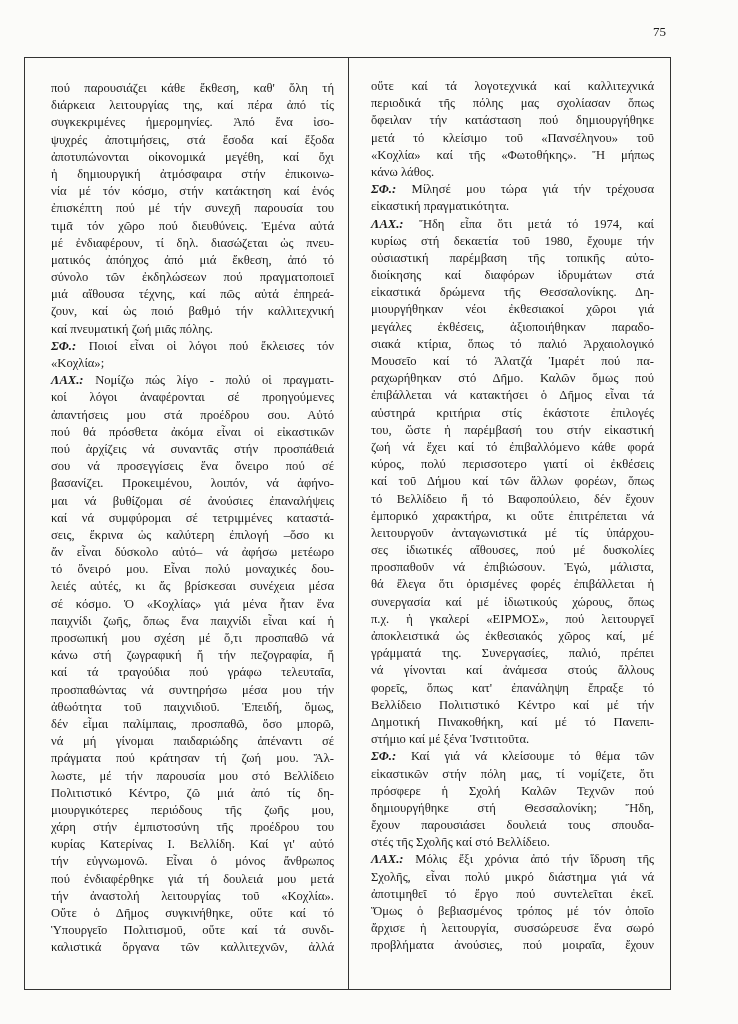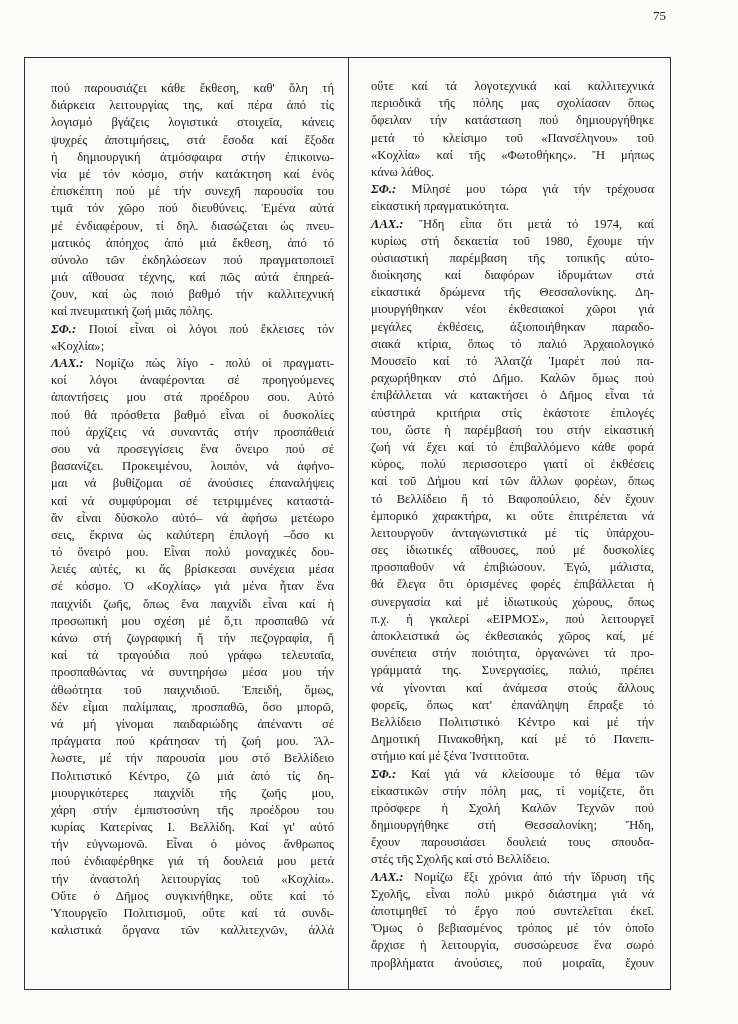--- a/index.html
+++ b/index.html
@@ -1,21 +1,21 @@
 <!DOCTYPE html>
 <html><head>
 <meta charset="utf-8">
 <style>
   html, body { margin: 0; padding: 0; }
   body {
     width: 738px; height: 1024px; background: #fbfbf9; position: relative; overflow: hidden;
     font-family: "DejaVu Serif", "Liberation Serif", serif; color: #1a1a1a;
   }
   .page-number {
-    position: absolute; top: 8px; left: 653px; font-size: 13px;
+    position: absolute; top: 24px; left: 653px; font-size: 13px;
     font-family: "Liberation Serif", serif;
   }
   .frame {
     position: absolute; left: 24px; top: 57px; width: 647px; height: 933px;
     border: 1.5px solid #333; box-sizing: border-box; display: flex;
   }
   .col { box-sizing: border-box; height: 100%; overflow: hidden; }
   .col-left { width: 324px; border-right: 1.5px solid #333; padding: 22px 14px 0 26px; }
   .col-right { flex: 1; padding: 20px 16px 0 22px; }
   .line {
@@ -27,60 +27,61 @@
 </style>
 </head>
 <body>
 
 <div class="page-number">75</div>
 
 <div class="frame">
   <div class="col col-left">
       <div class="line"><span>πού παρουσιάζει κάθε ἔκθεση, καθ' ὅλη τή</span></div>
       <div class="line"><span>διάρκεια λειτουργίας της, καί πέρα ἀπό τίς</span></div>
-      <div class="line"><span>λογισμό βγάζεις λογιστικά στοιχεῖα, κάνεις</span></div>
+      <div class="line"><span>συγκεκριμένες ἡμερομηνίες. Ἀπό ἕνα ἰσο-</span></div>
       <div class="line"><span>ψυχρές ἀποτιμήσεις, στά ἔσοδα καί ἔξοδα</span></div>
+      <div class="line"><span>ἀποτυπώνονται οἰκονομικά μεγέθη, καί ὄχι</span></div>
       <div class="line"><span>ἡ δημιουργική ἀτμόσφαιρα στήν ἐπικοινω-</span></div>
       <div class="line"><span>νία μέ τόν κόσμο, στήν κατάκτηση καί ἑνός</span></div>
       <div class="line"><span>ἐπισκέπτη πού μέ τήν συνεχῆ παρουσία του</span></div>
       <div class="line"><span>τιμᾶ τόν χῶρο πού διευθύνεις. Ἐμένα αὐτά</span></div>
       <div class="line"><span>μέ ἐνδιαφέρουν, τί δηλ. διασώζεται ὡς πνευ-</span></div>
       <div class="line"><span>ματικός ἀπόηχος ἀπό μιά ἔκθεση, ἀπό τό</span></div>
       <div class="line"><span>σύνολο τῶν ἐκδηλώσεων πού πραγματοποιεῖ</span></div>
       <div class="line"><span>μιά αἴθουσα τέχνης, καί πῶς αὐτά ἐπηρεά-</span></div>
       <div class="line"><span>ζουν, καί ὡς ποιό βαθμό τήν καλλιτεχνική</span></div>
       <div class="line last"><span>καί πνευματική ζωή μιᾶς πόλης.</span></div>
       <div class="line"><span class="spk">ΣΦ.:</span><span> Ποιοί εἶναι οἱ λόγοι πού ἔκλεισες τόν</span></div>
       <div class="line last"><span>«Κοχλία»;</span></div>
       <div class="line"><span class="spk">ΛΑΧ.:</span><span> Νομίζω πώς λίγο - πολύ οἱ πραγματι-</span></div>
       <div class="line"><span>κοί λόγοι ἀναφέρονται σέ προηγούμενες</span></div>
       <div class="line"><span>ἀπαντήσεις μου στά προέδρου σου. Αὐτό</span></div>
-      <div class="line"><span>πού θά πρόσθετα βαθμό εἶναι οἱ δυσκολίες</span></div>
+      <div class="line"><span>πού θά πρόσθετα ἀκόμα εἶναι οἱ εἰκαστικῶν</span></div>
       <div class="line"><span>πού ἀρχίζεις νά συναντᾶς στήν προσπάθειά</span></div>
       <div class="line"><span>σου νά προσεγγίσεις ἕνα ὄνειρο πού σέ</span></div>
       <div class="line"><span>βασανίζει. Προκειμένου, λοιπόν, νά ἀφήνο-</span></div>
       <div class="line"><span>μαι νά βυθίζομαι σέ ἀνούσιες ἐπαναλήψεις</span></div>
       <div class="line"><span>καί νά συμφύρομαι σέ τετριμμένες καταστά-</span></div>
+      <div class="line"><span>σεις, ἔκρινα ὡς καλύτερη ἐπιλογή –ὅσο κι</span></div>
       <div class="line"><span>ἄν εἶναι δύσκολο αὐτό– νά ἀφήσω μετέωρο</span></div>
-      <div class="line"><span>σεις, ἔκρινα ὡς καλύτερη ἐπιλογή –ὅσο κι</span></div>
       <div class="line"><span>τό ὄνειρό μου. Εἶναι πολύ μοναχικές δου-</span></div>
       <div class="line"><span>λειές αὐτές, κι ἄς βρίσκεσαι συνέχεια μέσα</span></div>
       <div class="line"><span>σέ κόσμο. Ὁ «Κοχλίας» γιά μένα ἦταν ἕνα</span></div>
       <div class="line"><span>παιχνίδι ζωῆς, ὅπως ἕνα παιχνίδι εἶναι καί ἡ</span></div>
       <div class="line"><span>προσωπική μου σχέση μέ ὅ,τι προσπαθῶ νά</span></div>
       <div class="line"><span>κάνω στή ζωγραφική ἤ τήν πεζογραφία, ἤ</span></div>
       <div class="line"><span>καί τά τραγούδια πού γράφω τελευταῖα,</span></div>
       <div class="line"><span>προσπαθώντας νά συντηρήσω μέσα μου τήν</span></div>
       <div class="line"><span>ἀθωότητα τοῦ παιχνιδιοῦ. Ἐπειδή, ὅμως,</span></div>
       <div class="line"><span>δέν εἶμαι παλίμπαις, προσπαθῶ, ὅσο μπορῶ,</span></div>
       <div class="line"><span>νά μή γίνομαι παιδαριώδης ἀπέναντι σέ</span></div>
       <div class="line"><span>πράγματα πού κράτησαν τή ζωή μου. Ἄλ-</span></div>
       <div class="line"><span>λωστε, μέ τήν παρουσία μου στό Βελλίδειο</span></div>
       <div class="line"><span>Πολιτιστικό Κέντρο, ζῶ μιά ἀπό τίς δη-</span></div>
-      <div class="line"><span>μιουργικότερες παιχνίδι τῆς ζωῆς μου,</span></div>
+      <div class="line"><span>μιουργικότερες περιόδους τῆς ζωῆς μου,</span></div>
       <div class="line"><span>χάρη στήν ἐμπιστοσύνη τῆς προέδρου του</span></div>
       <div class="line"><span>κυρίας Κατερίνας Ι. Βελλίδη. Καί γι' αὐτό</span></div>
       <div class="line"><span>τήν εὐγνωμονῶ. Εἶναι ὁ μόνος ἄνθρωπος</span></div>
       <div class="line"><span>πού ἐνδιαφέρθηκε γιά τή δουλειά μου μετά</span></div>
       <div class="line"><span>τήν ἀναστολή λειτουργίας τοῦ «Κοχλία».</span></div>
       <div class="line"><span>Οὔτε ὁ Δῆμος συγκινήθηκε, οὔτε καί τό</span></div>
       <div class="line"><span>Ὑπουργεῖο Πολιτισμοῦ, οὔτε καί τά συνδι-</span></div>
       <div class="line"><span>καλιστικά ὄργανα τῶν καλλιτεχνῶν, ἀλλά</span></div>
     </div>
   <div class="col col-right">
@@ -110,33 +111,32 @@
       <div class="line"><span>καί τοῦ Δήμου καί τῶν ἄλλων φορέων, ὅπως</span></div>
       <div class="line"><span>τό Βελλίδειο ἤ τό Βαφοπούλειο, δέν ἔχουν</span></div>
       <div class="line"><span>ἐμπορικό χαρακτήρα, κι οὔτε ἐπιτρέπεται νά</span></div>
       <div class="line"><span>λειτουργοῦν ἀνταγωνιστικά μέ τίς ὑπάρχου-</span></div>
       <div class="line"><span>σες ἰδιωτικές αἴθουσες, πού μέ δυσκολίες</span></div>
       <div class="line"><span>προσπαθοῦν νά ἐπιβιώσουν. Ἐγώ, μάλιστα,</span></div>
       <div class="line"><span>θά ἔλεγα ὅτι ὁρισμένες φορές ἐπιβάλλεται ἡ</span></div>
       <div class="line"><span>συνεργασία καί μέ ἰδιωτικούς χώρους, ὅπως</span></div>
       <div class="line"><span>π.χ. ἡ γκαλερί «ΕΙΡΜΟΣ», πού λειτουργεῖ</span></div>
       <div class="line"><span>ἀποκλειστικά ὡς ἐκθεσιακός χῶρος καί, μέ</span></div>
-      <div class="line"><span>συνέπεια στήν ποιότητα, ὀργανώνει τά προ-</span></div>
       <div class="line"><span>γράμματά της. Συνεργασίες, παλιό, πρέπει</span></div>
       <div class="line"><span>νά γίνονται καί ἀνάμεσα στούς ἄλλους</span></div>
       <div class="line"><span>φορεῖς, ὅπως κατ' ἐπανάληψη ἔπραξε τό</span></div>
       <div class="line"><span>Βελλίδειο Πολιτιστικό Κέντρο καί μέ τήν</span></div>
       <div class="line"><span>Δημοτική Πινακοθήκη, καί μέ τό Πανεπι-</span></div>
       <div class="line last"><span>στήμιο καί μέ ξένα Ἰνστιτοῦτα.</span></div>
       <div class="line"><span class="spk">ΣΦ.:</span><span> Καί γιά νά κλείσουμε τό θέμα τῶν</span></div>
       <div class="line"><span>εἰκαστικῶν στήν πόλη μας, τί νομίζετε, ὅτι</span></div>
       <div class="line"><span>πρόσφερε ἡ Σχολή Καλῶν Τεχνῶν πού</span></div>
       <div class="line"><span>δημιουργήθηκε στή Θεσσαλονίκη; Ἤδη,</span></div>
       <div class="line"><span>ἔχουν παρουσιάσει δουλειά τους σπουδα-</span></div>
       <div class="line last"><span>στές τῆς Σχολῆς καί στό Βελλίδειο.</span></div>
-      <div class="line"><span class="spk">ΛΑΧ.:</span><span> Νομίζω ἔξι χρόνια ἀπό τήν ἵδρυση τῆς</span></div>
+      <div class="line"><span class="spk">ΛΑΧ.:</span><span> Μόλις ἔξι χρόνια ἀπό τήν ἵδρυση τῆς</span></div>
       <div class="line"><span>Σχολῆς, εἶναι πολύ μικρό διάστημα γιά νά</span></div>
       <div class="line"><span>ἀποτιμηθεῖ τό ἔργο πού συντελεῖται ἐκεῖ.</span></div>
       <div class="line"><span>Ὅμως ὁ βεβιασμένος τρόπος μέ τόν ὁποῖο</span></div>
       <div class="line"><span>ἄρχισε ἡ λειτουργία, συσσώρευσε ἕνα σωρό</span></div>
       <div class="line"><span>προβλήματα ἀνούσιες, πού μοιραῖα, ἔχουν</span></div>
     </div>
 </div>
 
 </body></html>

